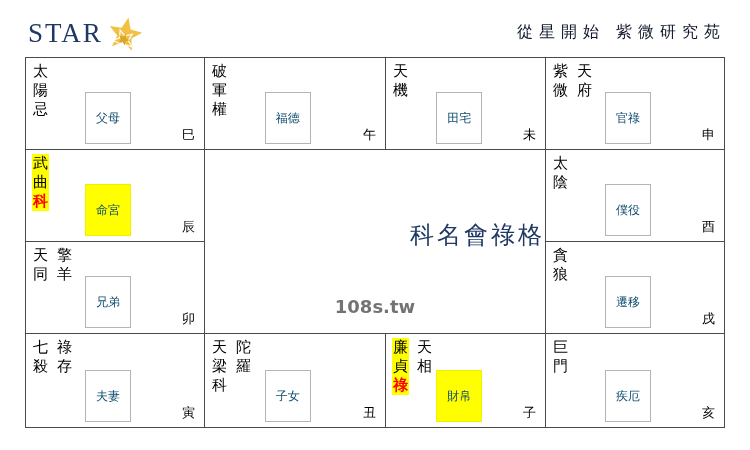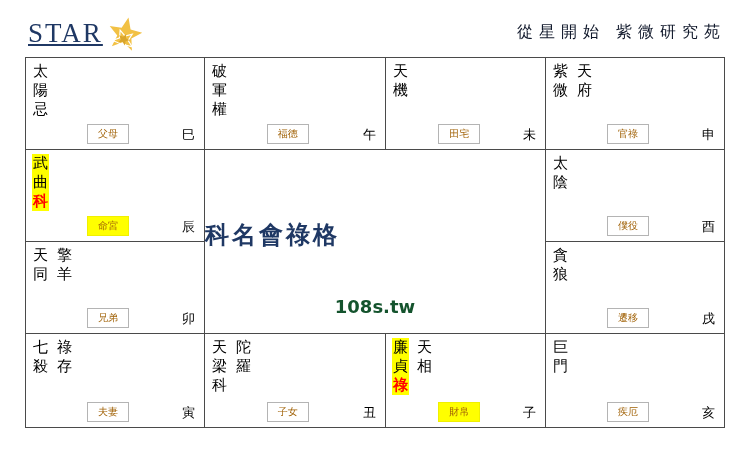--- a/index.html
+++ b/index.html
@@ -2,21 +2,21 @@
 <html><head>
 <meta charset="utf-8">
 <style>
   html,body{margin:0;padding:0;background:#fff;}
   .page{position:relative;width:750px;height:450px;background:#ffffff;overflow:hidden;
         font-family:"DejaVu Sans","Liberation Sans",sans-serif;}
 
   
   .logo{position:absolute;left:28px;top:14px;display:flex;align-items:center;
         font-family:"Liberation Serif","DejaVu Serif",serif;
-        font-size:27px;color:#1f3864;letter-spacing:2px;text-decoration:underline;}
+        font-size:27px;color:#1f3864;letter-spacing:2px;}
   .logo .word{line-height:1;}
   .logo .star-wrap{width:38px;height:38px;margin:0 2px;position:relative;top:1px;}
   .site-title{position:absolute;right:24px;top:22px;font-size:16px;color:#0f172a;
         letter-spacing:6px;font-weight:500;}
 
   
   .chart{position:absolute;left:25px;top:57px;
          display:grid;
          grid-template-columns:179px 181px 160px 179px;
          grid-template-rows:92px 92px 92px 94px;
@@ -31,30 +31,30 @@
 
   
   .stars{position:absolute;top:4px;left:6px;display:flex;gap:7px;align-items:flex-start;}
   .star-col{display:flex;flex-direction:column;}
   .star-col.hl{background:#ffff00;}
   .star-ch{display:block;width:17px;text-align:center;font-size:15px;line-height:19px;color:#000;}
   .star-ch.red{color:#ff0000;font-weight:bold;}
 
   
   .palace-box{position:absolute;bottom:5px;left:46%;transform:translateX(-50%);
-        font-size:10px;line-height:16px;color:#a16207;background:#fff;
-        border:1px solid #b4b4b4;padding:1px 10px;white-space:nowrap;}
+        font-size:12px;line-height:16px;color:#0c4a6e;background:#fff;
+        border:1px solid #b4b4b4;padding:17px 10px;white-space:nowrap;}
   .palace-box.hl{background:#ffff00;border-color:#f0f000;font-weight:normal;}
   .branch{position:absolute;bottom:5px;right:9px;font-size:13px;color:#000;}
 
   
-  .center-title{position:absolute;top:69px;left:0;width:100%;text-align:left;
-        font-size:24px;font-weight:bold;color:#1f3864;letter-spacing:3px;}
+  .center-title{position:absolute;top:69px;left:0;width:100%;text-align:right;
+        font-size:24px;font-weight:normal;color:#1f3864;letter-spacing:3px;}
   .center-url{position:absolute;top:146px;left:0;width:100%;text-align:center;
-        font-size:18px;font-weight:bold;color:#14532d;}
+        font-size:18px;font-weight:bold;color:#737373;}
 </style>
 </head>
 <body>
 
 <div class="page">
 
   <div class="logo">
     <span class="word">STAR</span>
     <span class="star-wrap">
       <svg viewBox="0 0 40 40" width="38" height="38" aria-hidden="true">

